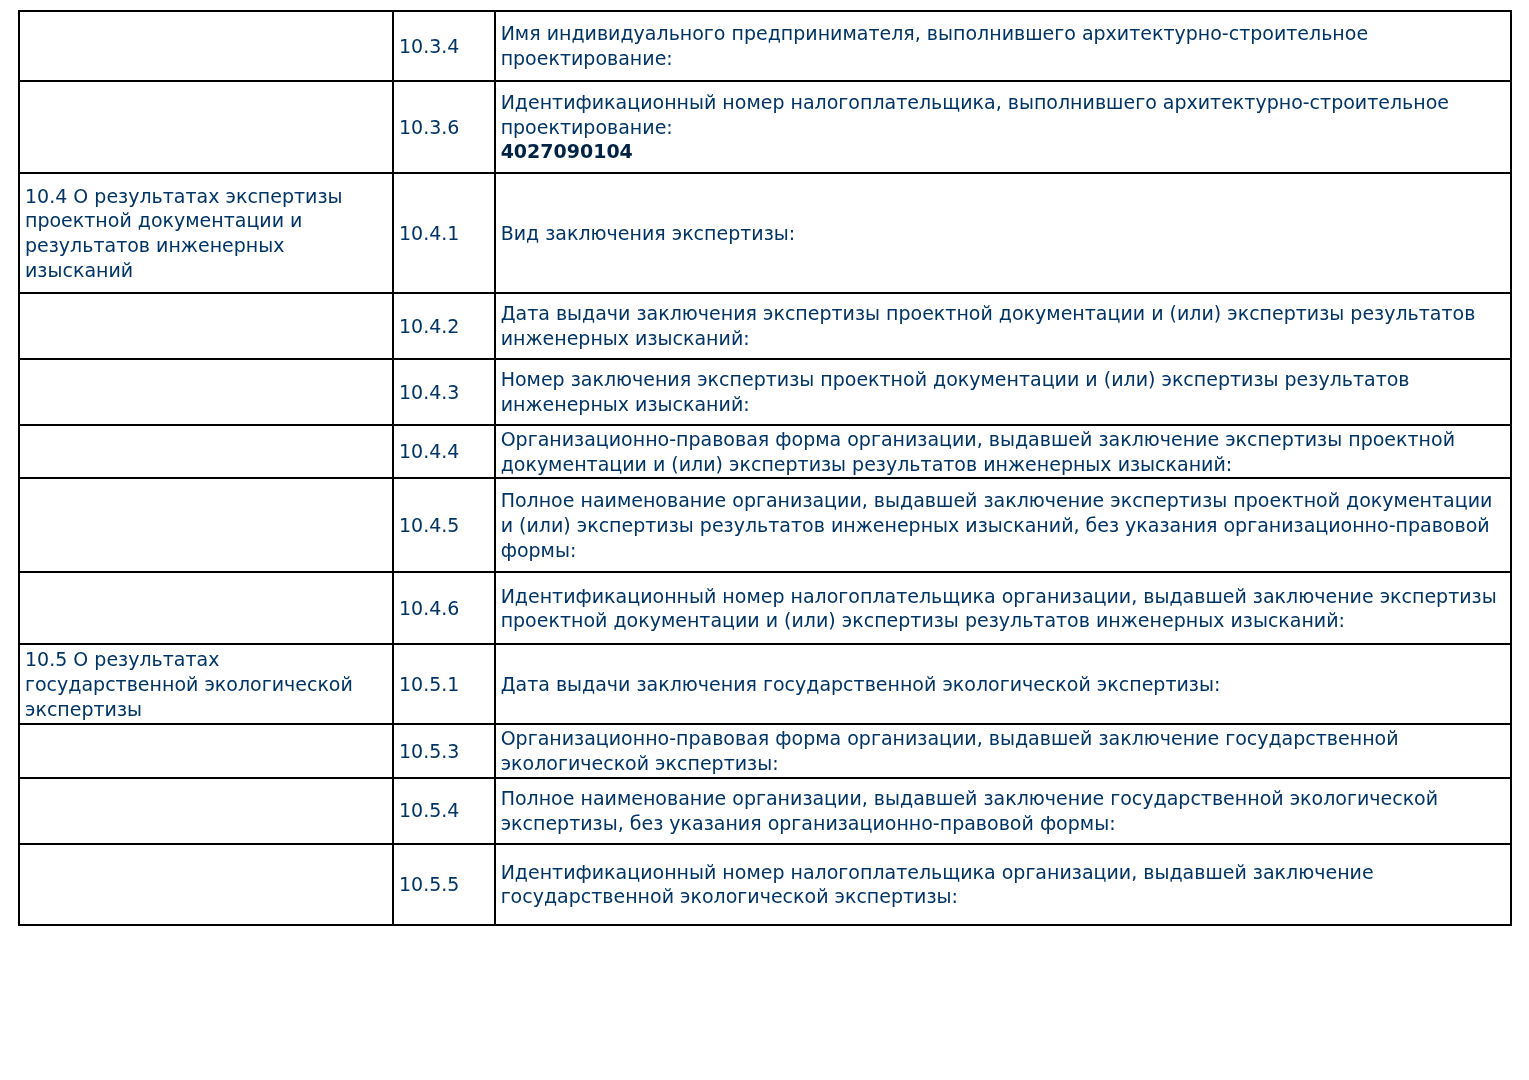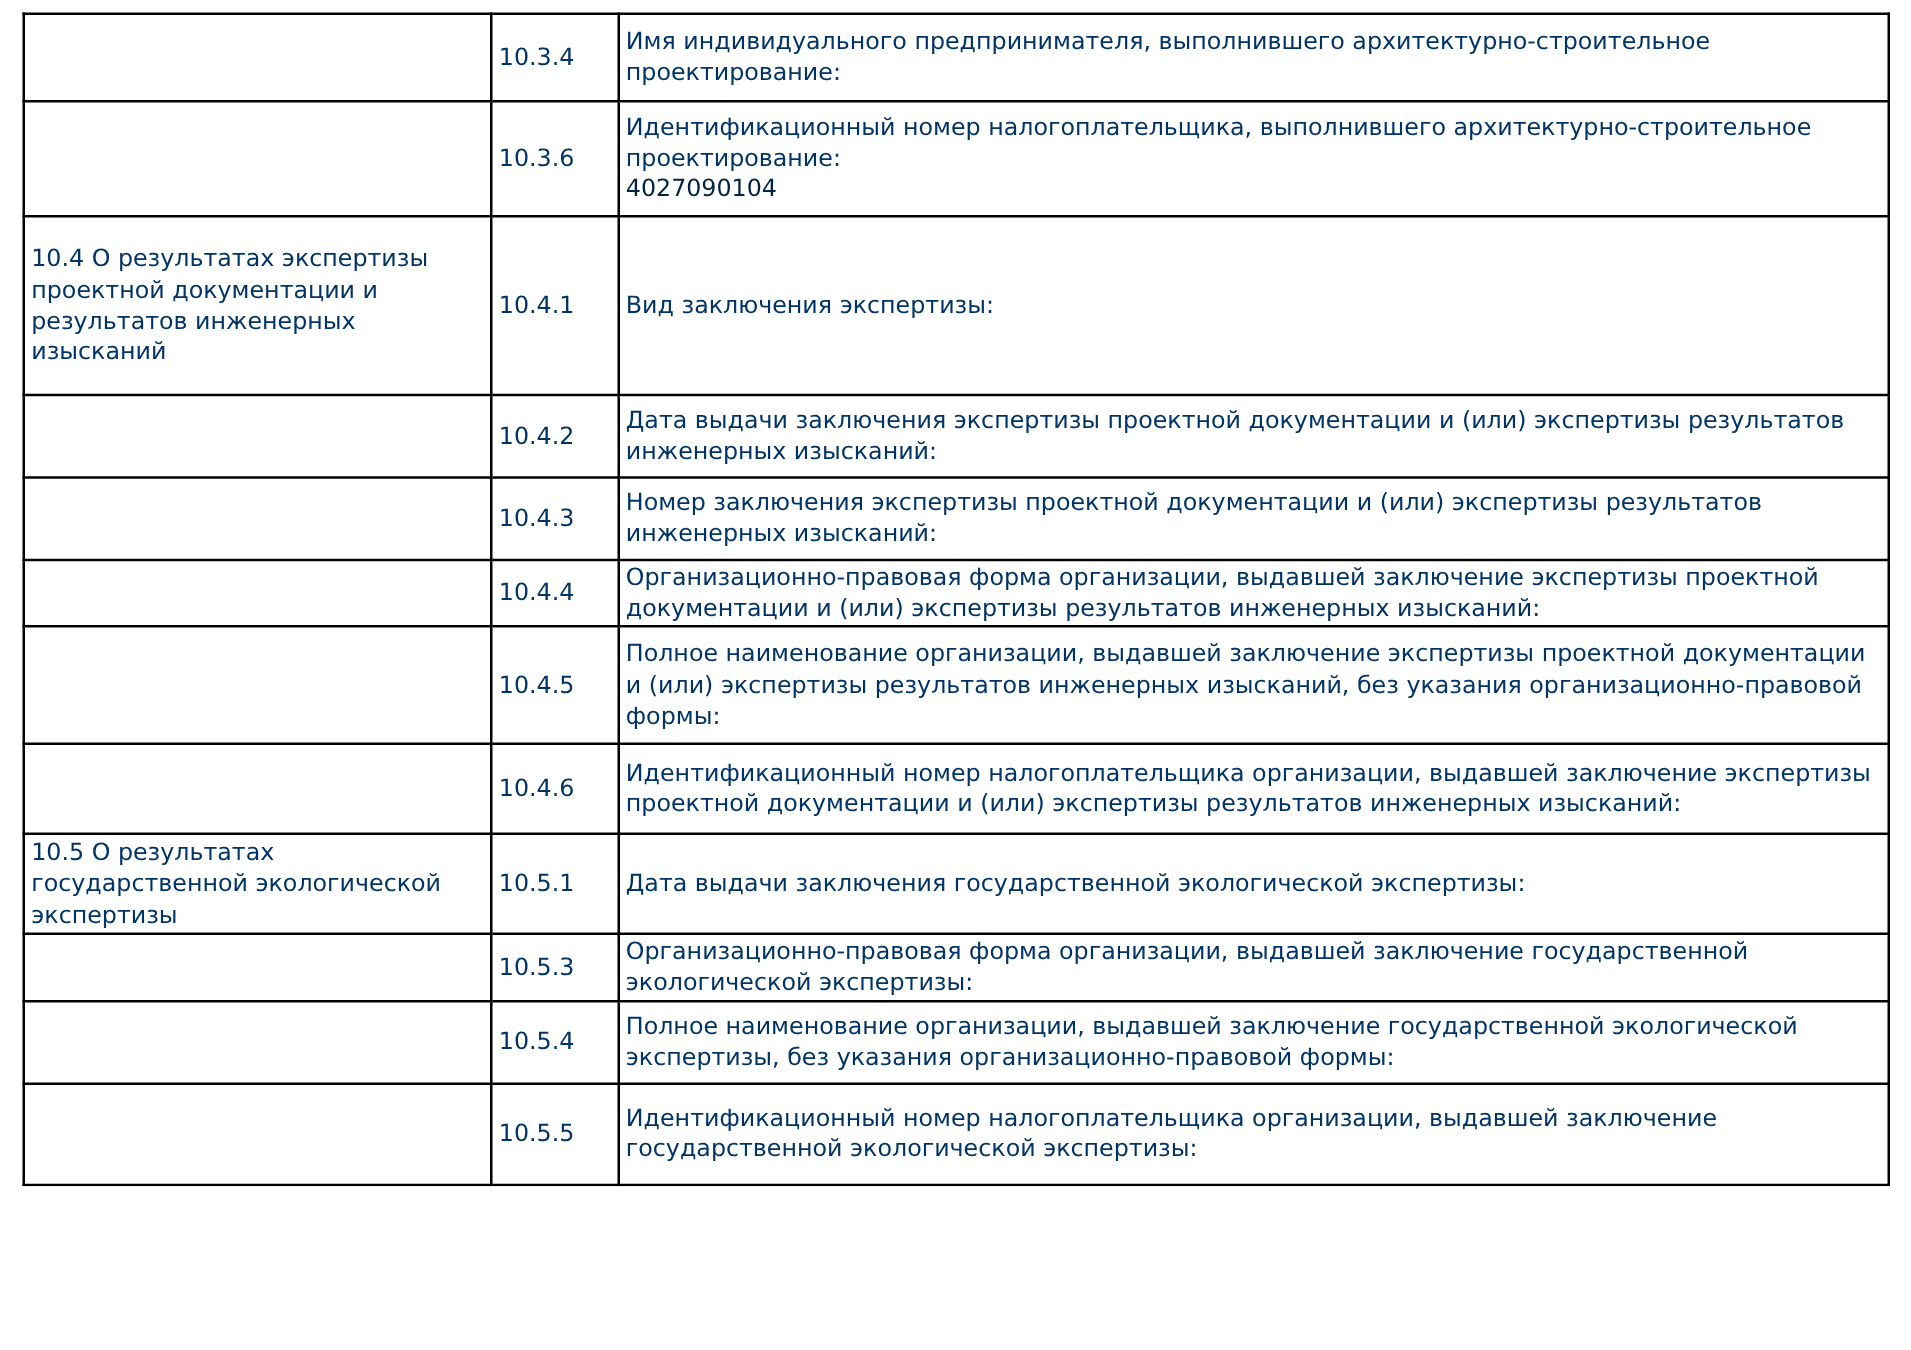--- a/index.html
+++ b/index.html
@@ -25,21 +25,21 @@
     vertical-align:middle;
     padding:1px 5px;
     font-size:19px;
     line-height:1.3;
     overflow:hidden;
     word-wrap:break-word;
   }
   .col-section{width:368px;}
   .col-num{width:100px;}
   .col-desc{width:1000px;}
-  .inn{font-weight:normal;color:var(--inn-bold);}
+  .inn{font-weight:bold;color:var(--inn-bold);}
 </style>
 </head>
 <body>
 
 <div class="page">
   <table class="decl">
     <colgroup>
       <col style="width:368px">
       <col style="width:100px">
       <col style="width:1000px">
@@ -55,21 +55,21 @@
 
       <tr style="height:92px">
         <td class="col-section"><span></span></td>
         <td class="col-num"><span>10.3.6</span></td>
         <td class="col-desc">
           <div>Идентификационный номер налогоплательщика, выполнившего архитектурно-строительное проектирование:</div>
           <div class="inn">4027090104</div>
         </td>
       </tr>
 
-      <tr style="height:143px">
+      <tr style="height:120px">
         <td class="col-section"><span>10.4 О результатах экспертизы проектной документации и результатов инженерных изысканий</span></td>
         <td class="col-num"><span>10.4.1</span></td>
         <td class="col-desc"><span>Вид заключения экспертизы:</span></td>
       </tr>
 
       <tr style="height:66px">
         <td class="col-section"><span></span></td>
         <td class="col-num"><span>10.4.2</span></td>
         <td class="col-desc"><span>Дата выдачи заключения экспертизы проектной документации и (или) экспертизы результатов инженерных изысканий:</span></td>
       </tr>

